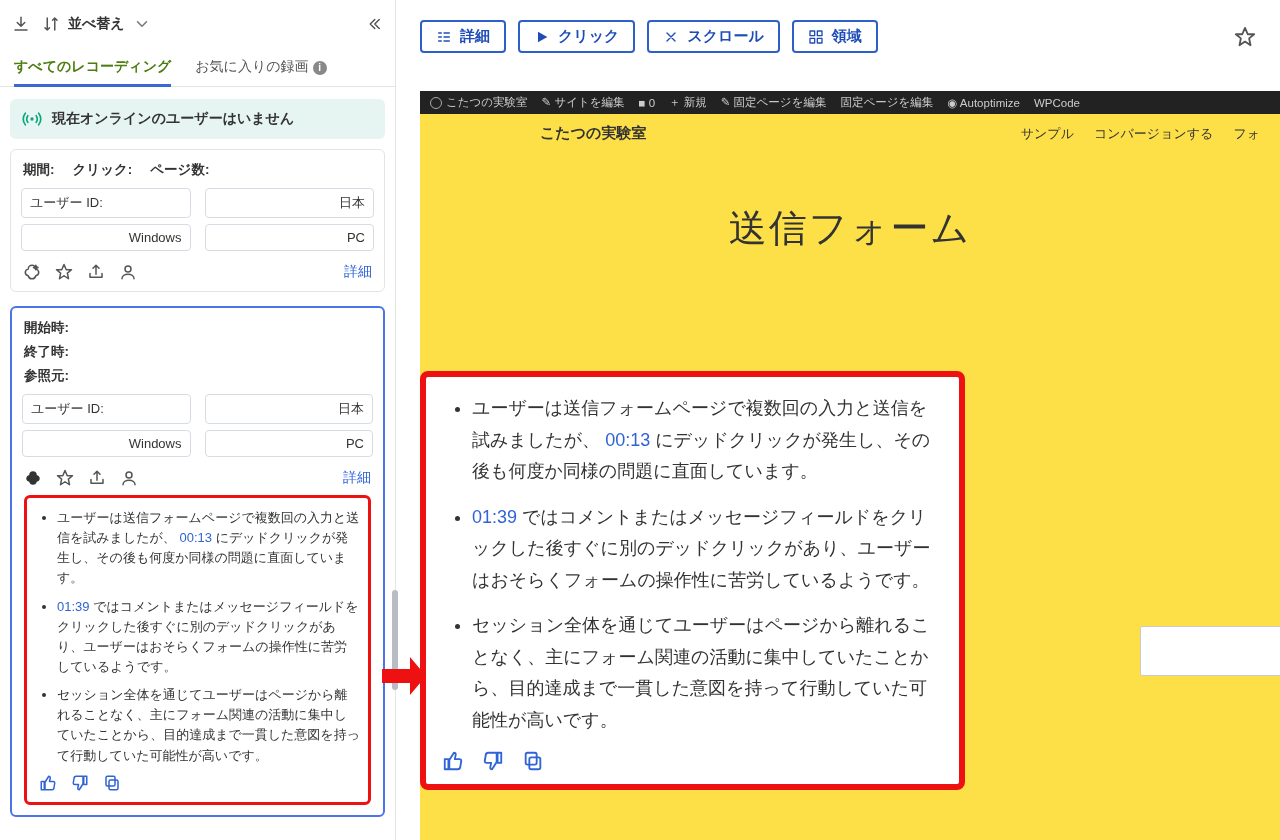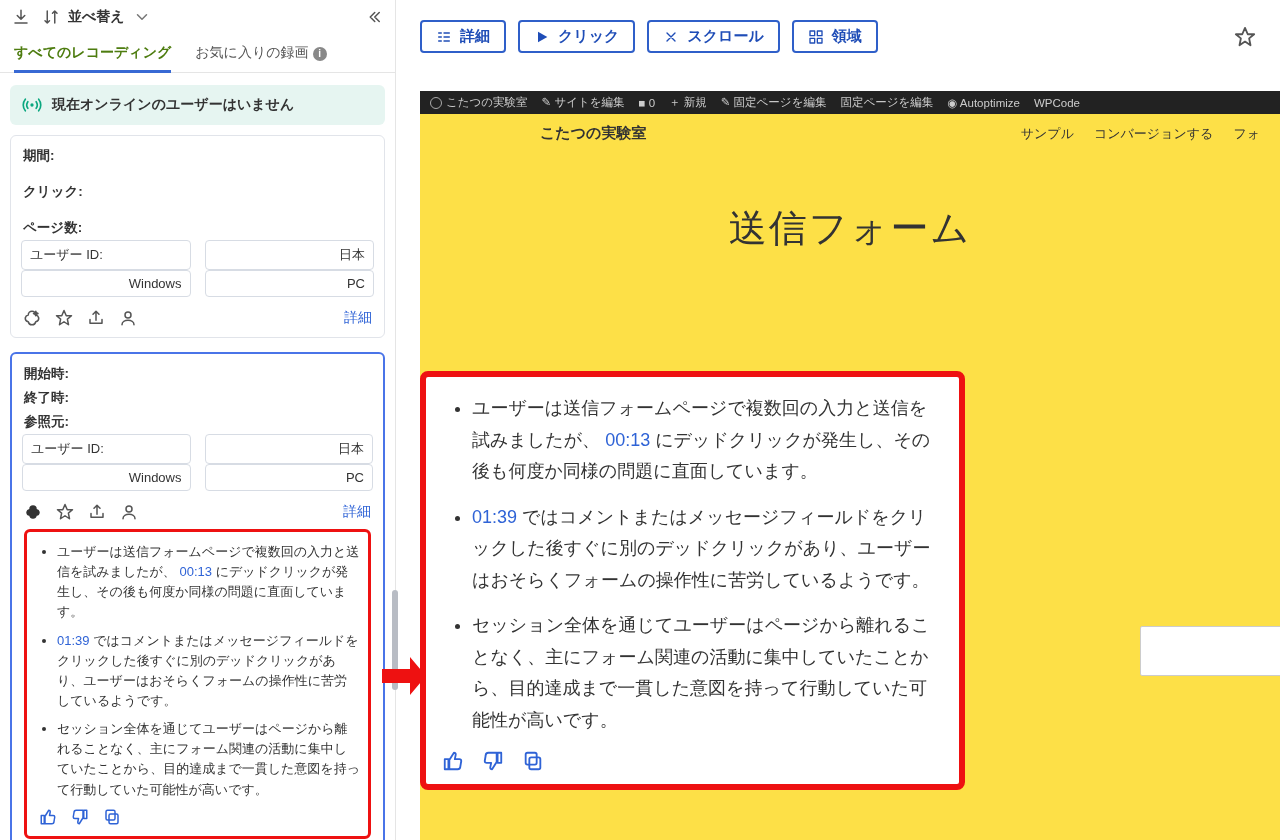--- a/index.html
+++ b/index.html
@@ -23,23 +23,23 @@
 .sb-tab .info { display:inline-block; width:14px; height:14px; border-radius:50%; background:#888; color:#fff; font-size:10px; line-height:14px; text-align:center; margin-left:4px; font-weight:700; }
 .sb-tab.inactive { color:#555; font-weight: 500; }
 
 
 .online-banner { margin: 12px 10px 10px; background: #e6f5f1; border-radius: 6px; padding: 10px 12px; display:flex; align-items:center; gap:10px; color:#333; font-weight:600; }
 .broadcast { width:20px; height:20px; color:#0aa77f; }
 
 
 .card { margin: 0 10px 14px; border: 1px solid #e1e4ea; border-radius: 6px; padding: 8px 10px 10px; }
 .card.selected { border: 2px solid #4a74e8; }
-.row-line { display:flex; gap:18px; padding: 3px 2px; font-size: 13.5px; flex-direction: column; }
+.row-line { display:flex; gap:18px; padding: 3px 2px; font-size: 13.5px; }
 .row-line .lbl { font-weight:700; }
-.chip-row { display:flex; gap:14px; }
+.chip-row { display:flex; gap:14px; margin-top:6px; }
 .chip { flex:1; border:1px solid #d7dce4; border-radius:4px; padding:5px 8px; font-size:13px; text-align:right; }
 .chip.label { text-align:left; }
 .card-foot { display:flex; align-items:center; gap:14px; margin-top:10px; padding: 2px 2px 0; }
 .card-foot .ic { width:18px; height:18px; color:#555; }
 .card-foot .spacer { flex:1; }
 .card-foot .detail-link { color:#2f63d6; font-weight:500; }
 
 
 .summary-box { border: 3px solid #e11; border-radius: 6px; margin: 8px 2px 0; padding: 10px 8px; font-size: 13px; line-height: 1.55; }
 .summary-box ul { padding-left: 22px; }

